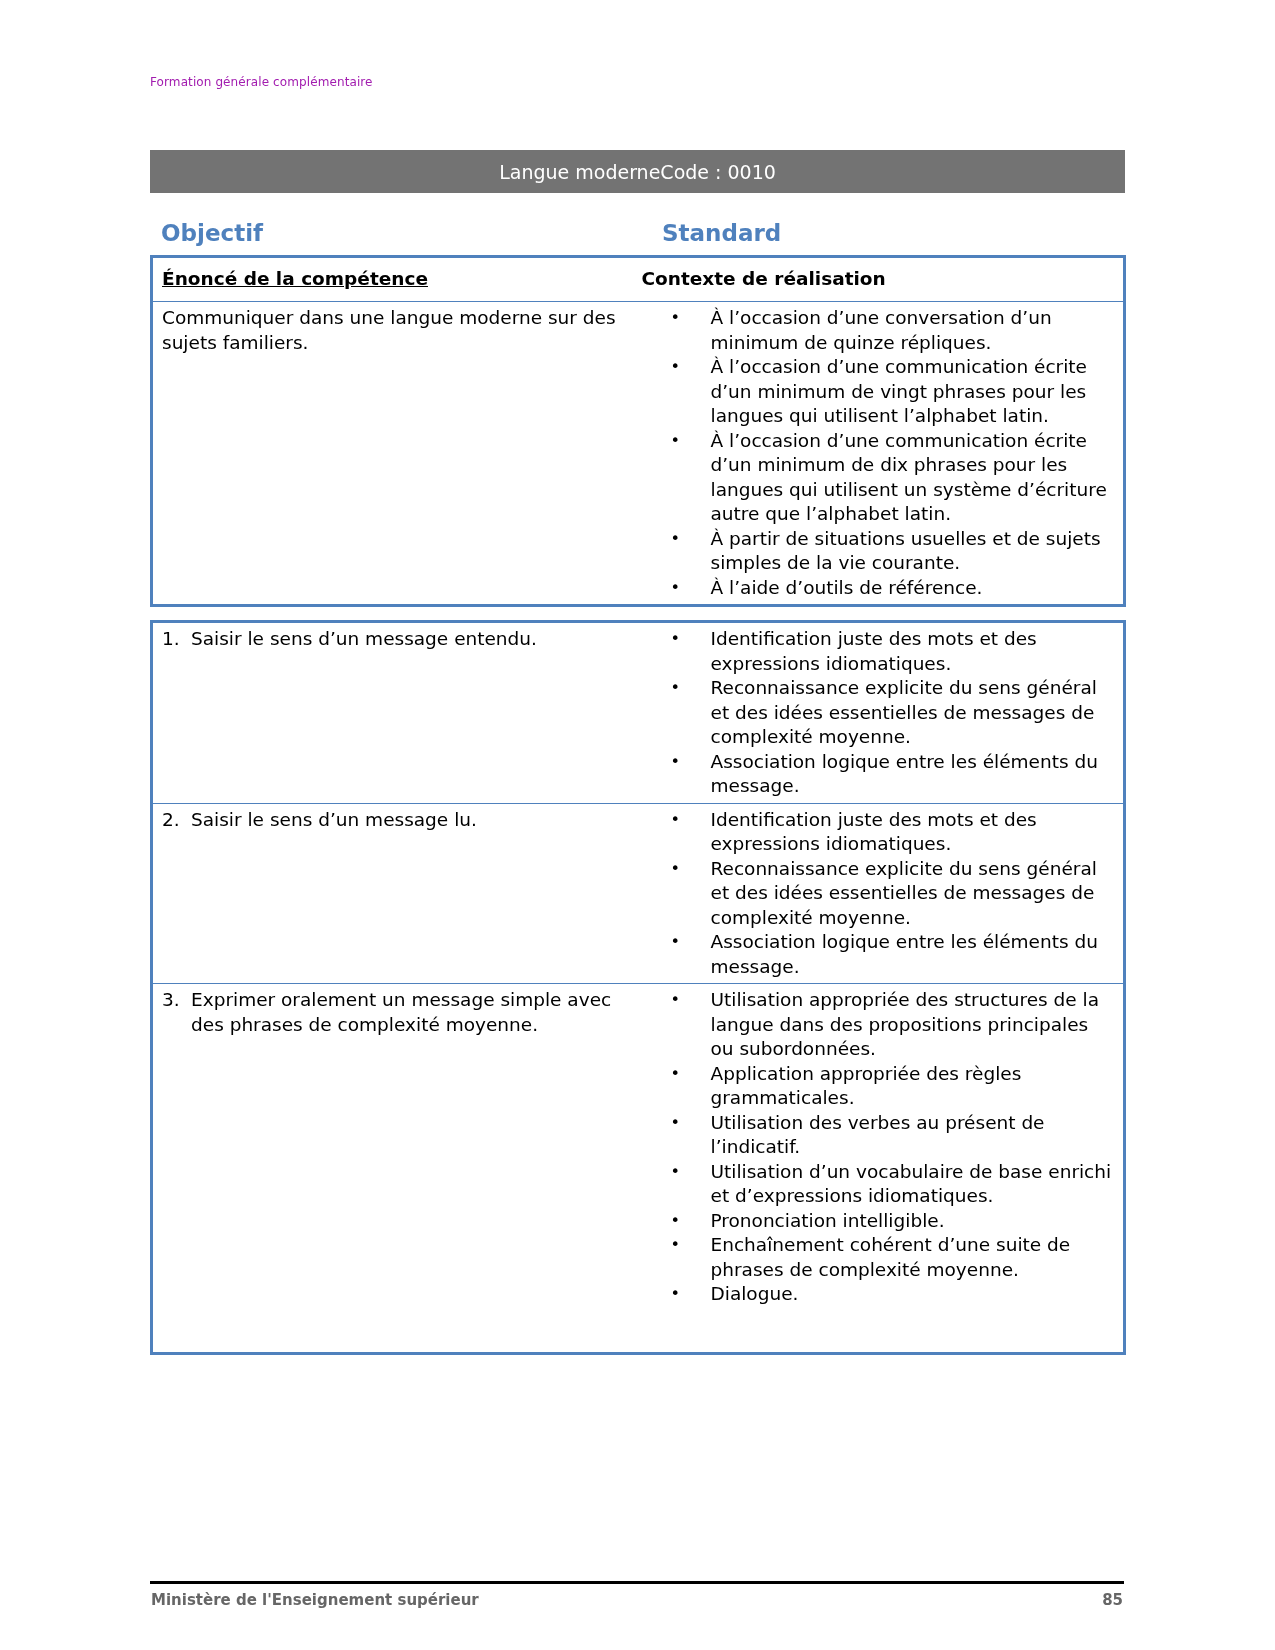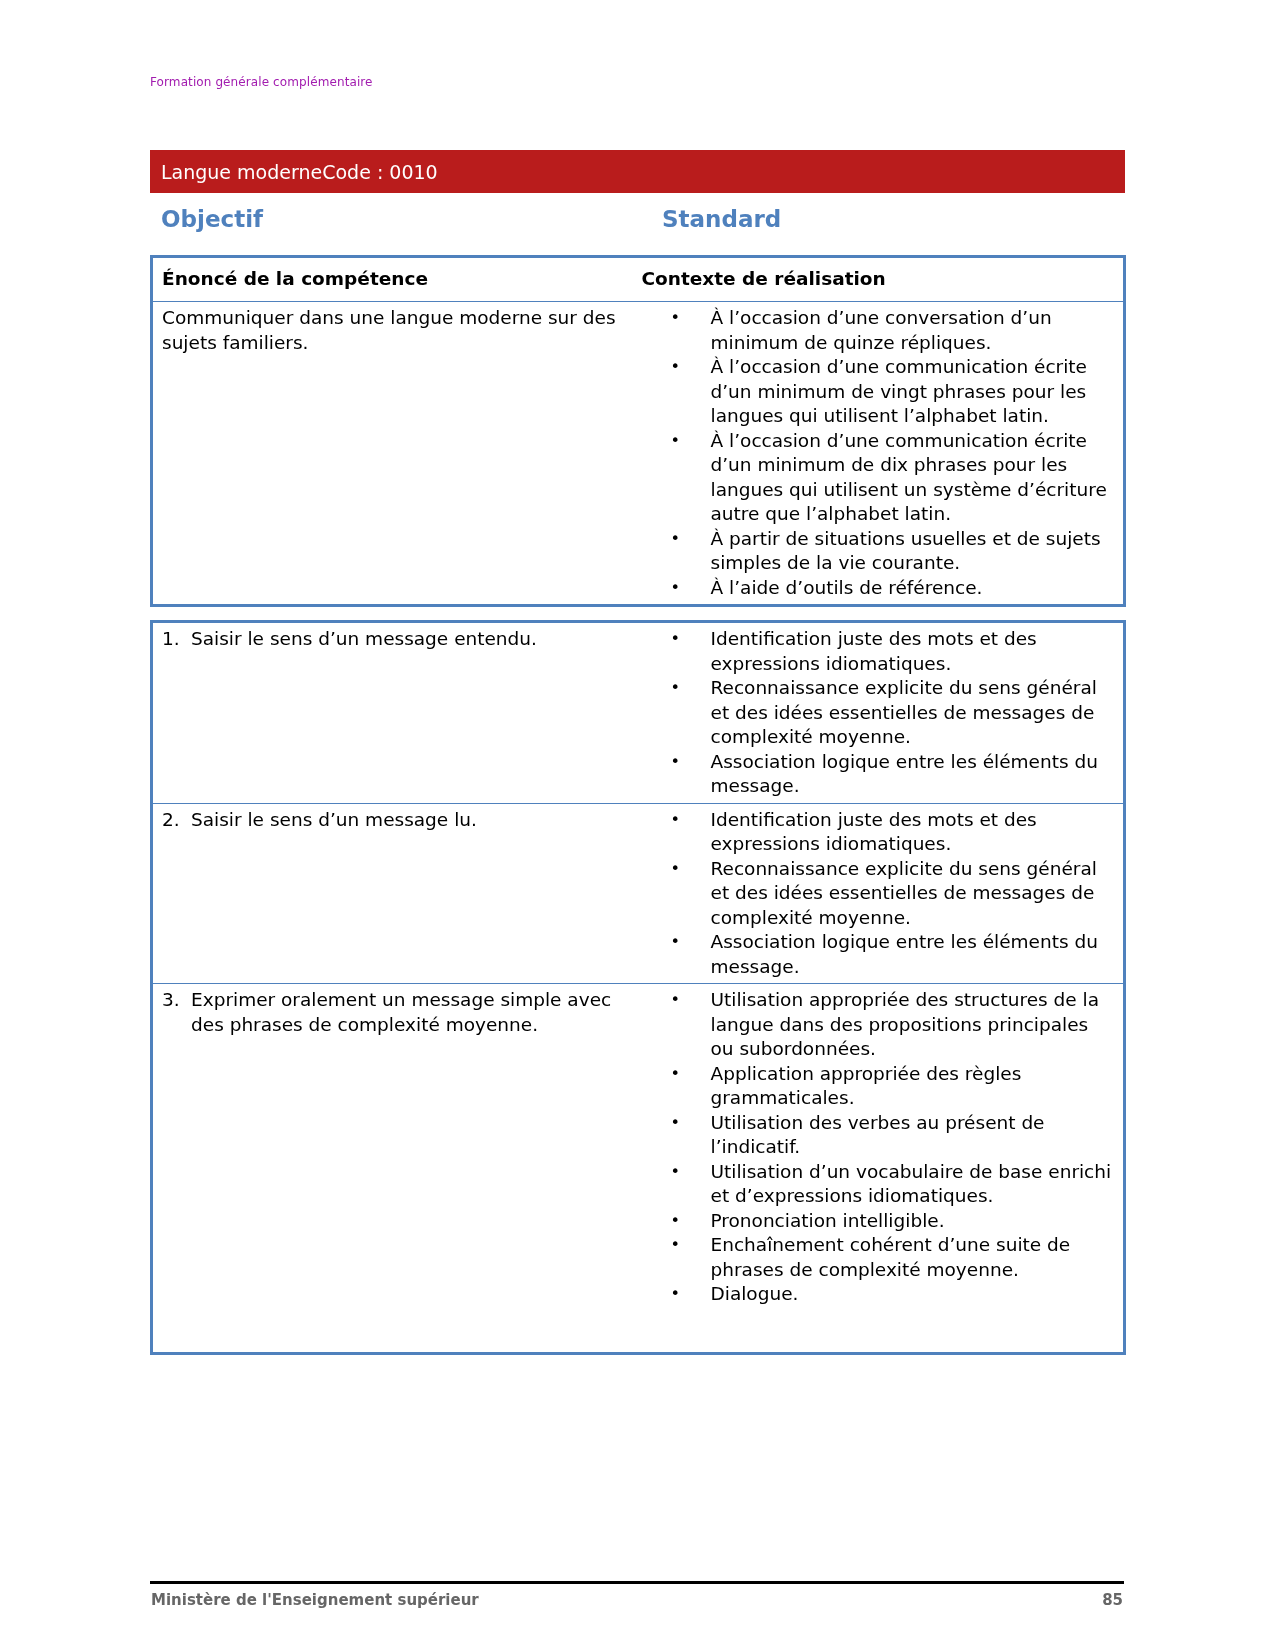--- a/index.html
+++ b/index.html
@@ -1,26 +1,26 @@
 <!DOCTYPE html>
 <html><head>
   <meta charset="utf-8">
   <style>
     html, body { margin:0; padding:0; background:#ffffff; }
     body { width:1275px; height:1650px; position:relative; font-family:"DejaVu Sans", sans-serif; color:#000; overflow:hidden; }
     .running-header { position:absolute; left:150px; top:75px; font-size:12px; color:#a21caf; letter-spacing:0.1px; }
-    .title-bar { position:absolute; left:150px; top:150px; width:975px; height:43px; background:#b91c1c; color:#fff; font-size:19px; display:flex; align-items:center; justify-content:flex-start; box-sizing:border-box; padding:0 11px 0 11px; }
+    .title-bar { position:absolute; left:150px; top:150px; width:975px; height:43px; background:#737373; color:#fff; font-size:19px; display:flex; align-items:center; justify-content:center; box-sizing:border-box; padding:0 11px 0 11px; }
     .section-heads { position:absolute; left:150px; top:206px; width:975px; height:34px; }
-    .section-heads span { position:absolute; top:0; font-size:23px; font-weight:bold; color:#4f81bd; }
+    .section-heads span { position:absolute; top:14px; font-size:23px; font-weight:bold; color:#4f81bd; }
     .sh-obj { left:11px; }
     .sh-std { left:512px; }
     table.comp { position:absolute; left:150px; width:976px; border-collapse:collapse; border:3px solid #4f81bd; box-sizing:border-box; table-layout:fixed; }
     table.comp td, table.comp th { border:none; vertical-align:top; text-align:left; font-size:18.5px; line-height:24.5px; padding:0; }
     table.comp th { font-weight:bold; font-size:18.5px; height:43px; vertical-align:middle; border-bottom:1.5px solid #4f81bd; }
-    table.comp th.c1 { padding-left:9px; }
+    table.comp th.c1 { padding-left:9px;text-decoration:underline; }
     table.comp th.c2 { padding-left:8px; }
     table.comp tr.row td { border-bottom:1.5px solid #4f81bd; }
     table.comp tr.row:last-child td { border-bottom:none; }
     td.c1 { padding:4px 12px 0 9px !important;margin-top:32px; }
     td.c2 { padding:4px 8px 4px 0 !important; }
     col.col1 { width:482px; }
     ul.bul { list-style:none; margin:0; padding:0; }
     ul.bul li { position:relative; padding-left:77px; }
     ul.bul li .dot { position:absolute; left:37px; top:0; font-size:16px; }
     .num-item { position:relative; padding-left:29px; }

